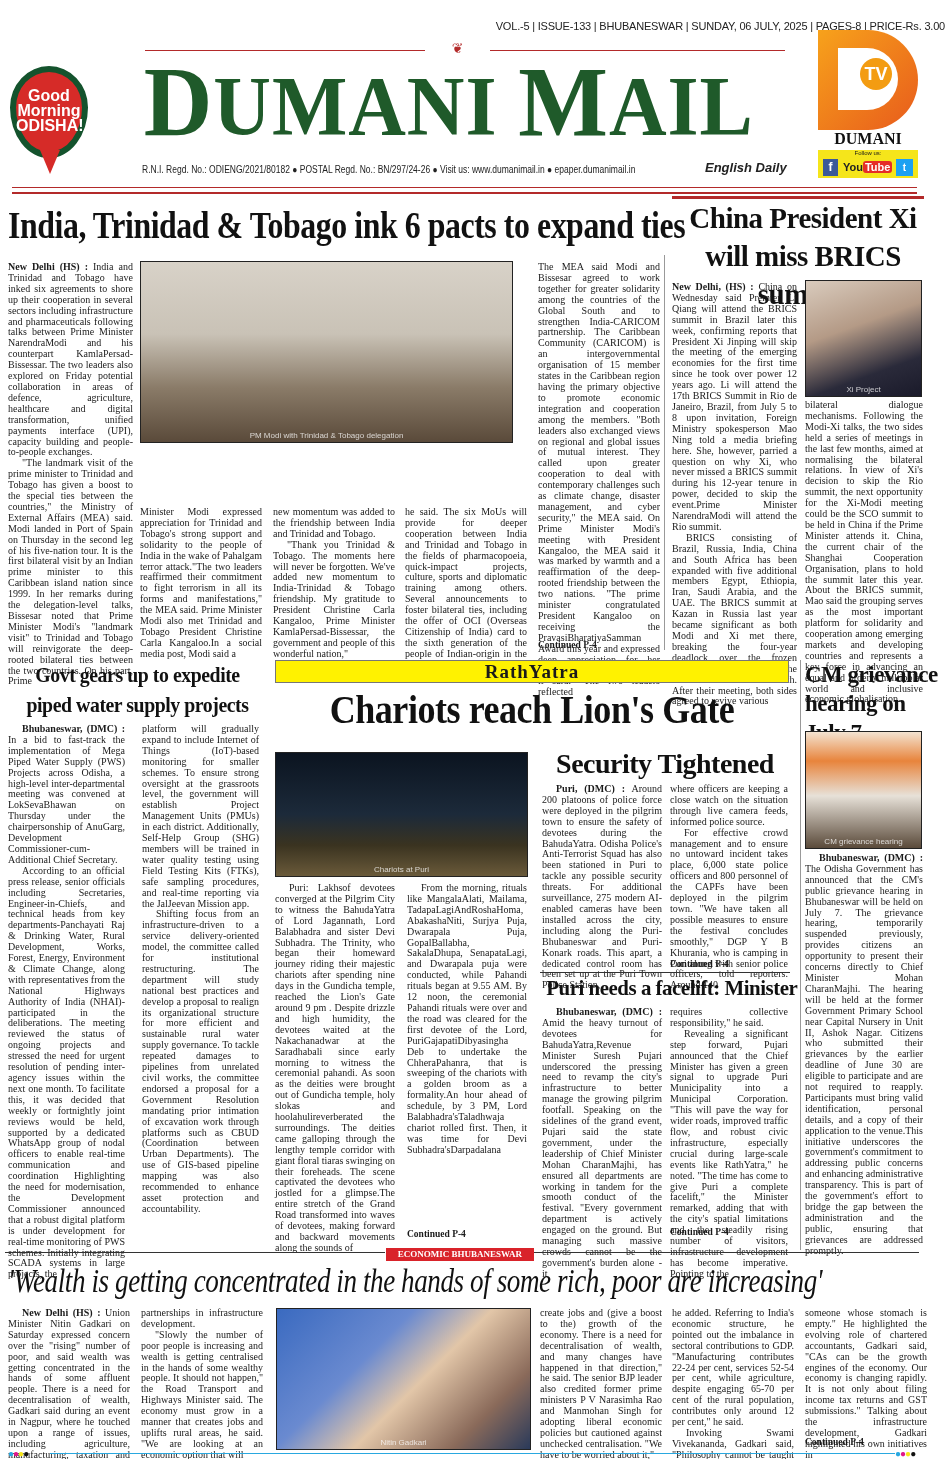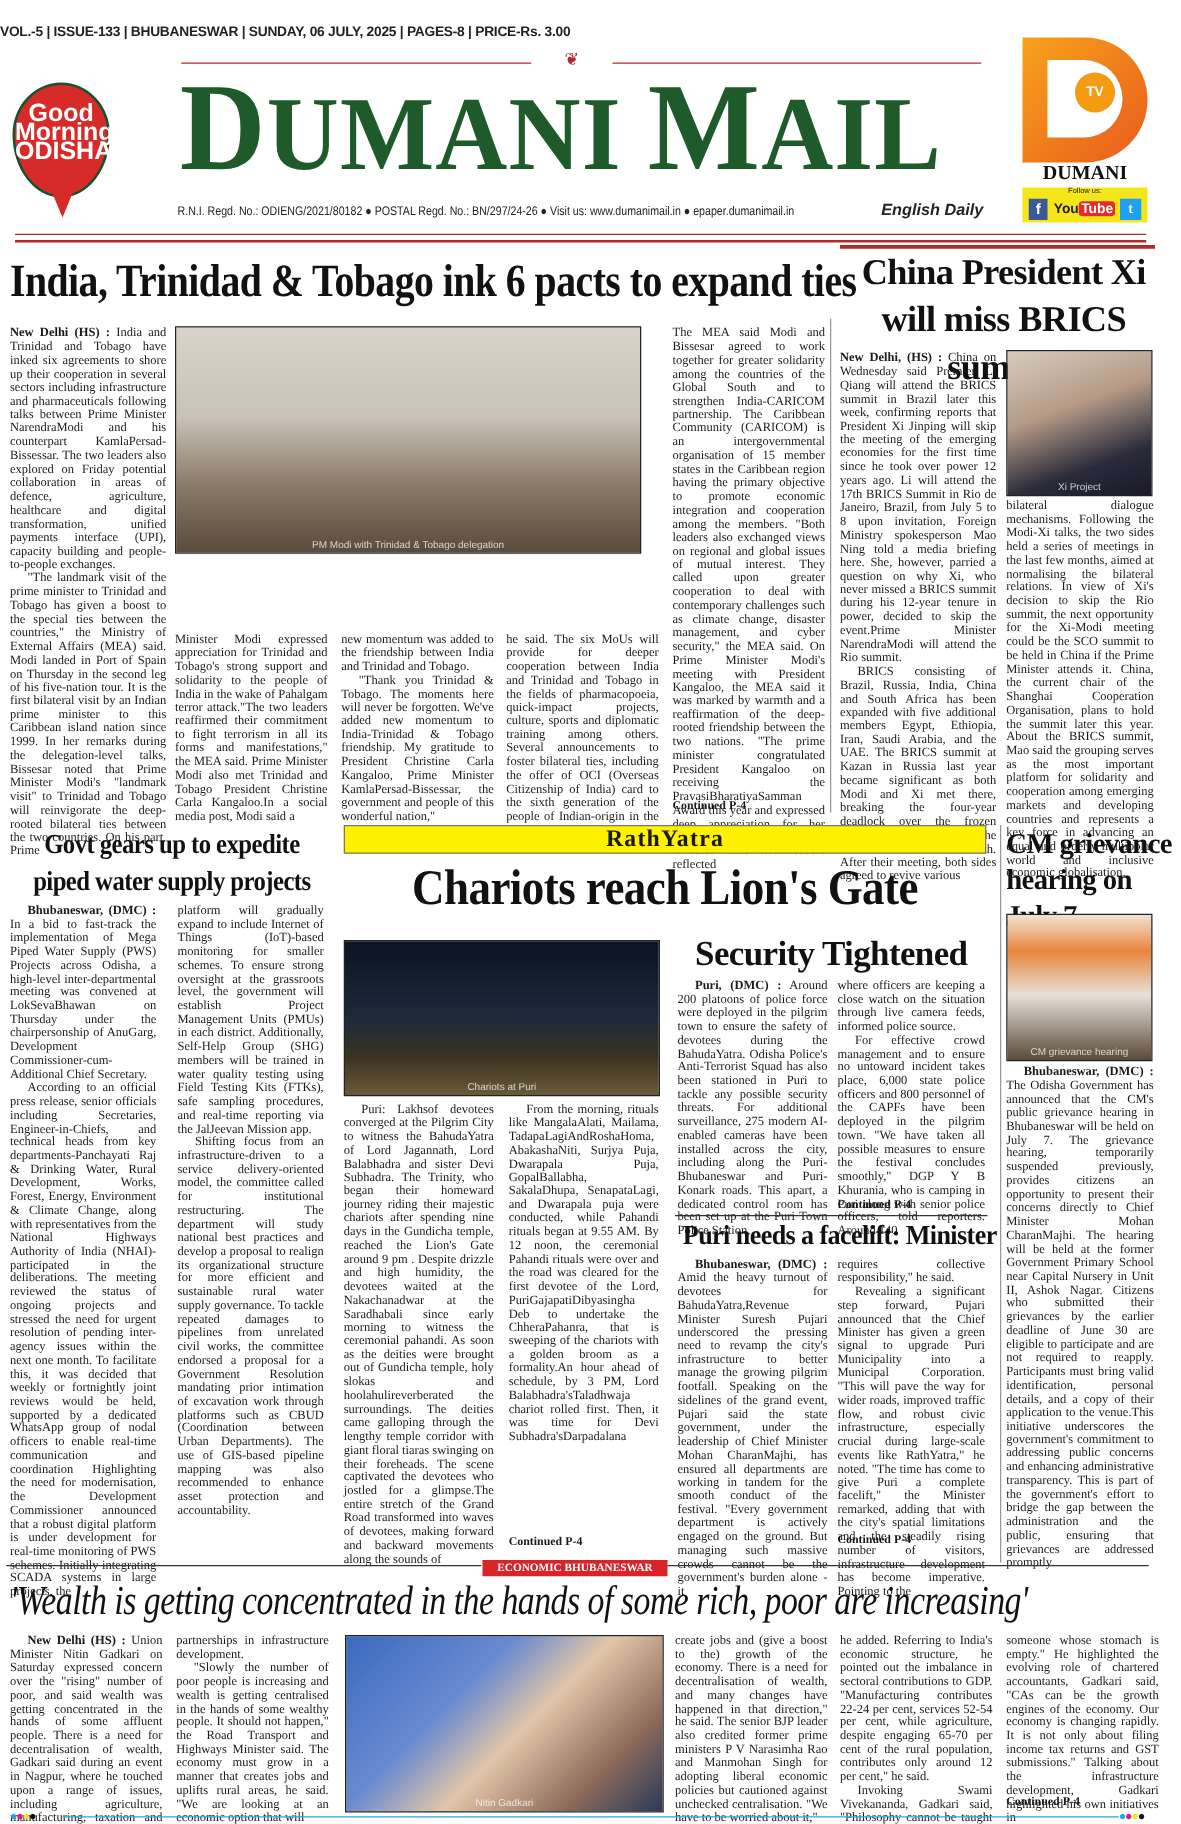--- a/index.html
+++ b/index.html
@@ -7,33 +7,33 @@
 body{position:relative;font-family:"Liberation Serif","DejaVu Serif",serif;color:#1a1a1a}
 .abs{position:absolute}
 .col{position:absolute;font-size:10px;line-height:10.9px;text-align:justify;hyphens:none}
 .col p{text-indent:14px}
 .col p.first{text-indent:0}
 .dl{font-weight:bold}
 .cont{position:absolute;font-weight:bold;font-size:9.5px;}
 .hl{position:absolute;font-family:"Liberation Serif",serif;font-weight:bold;color:#111;white-space:nowrap;letter-spacing:-0.5px}
 .photo{position:absolute;border:1px solid #222;overflow:hidden}
 
-#meta-line{left:0;width:945px;top:20px;text-align:left;font-family:"Liberation Sans",sans-serif;font-size:11px;font-weight:bold;color:#222;letter-spacing:-0.2px}
+#meta-line{left:0;width:945px;top:20px;text-align:right;font-family:"Liberation Sans",sans-serif;font-size:11px;font-weight:normal;color:#222;letter-spacing:-0.2px}
 #ornament-l{left:145px;top:50px;width:280px;height:1px;background:#b32a2a}
 #ornament-r{left:490px;top:50px;width:295px;height:1px;background:#b32a2a}
 #ornament{left:425px;top:40px;width:65px;text-align:center;color:#b32a2a;font-size:14px;line-height:18px}
 #title{left:140px;top:56px;width:650px;text-align:center;font-family:"Liberation Serif",serif;font-weight:bold;color:#1f5a2a;font-size:84px;line-height:92px;letter-spacing:1px;transform:scaleX(0.95);transform-origin:left}
 #title .big{font-size:100px}
 #reg-line{left:142px;top:164px;font-family:"Liberation Sans",sans-serif;font-size:10px;color:#222;transform:scaleX(0.85);transform-origin:left;white-space:nowrap}
 #english-daily{left:705px;top:160px;font-family:"Liberation Sans",sans-serif;font-style:italic;font-weight:bold;font-size:13px;color:#222}
-#gm-badge{left:10px;top:66px;width:78px;height:92px;background:#d62b28;border-radius:50% 50% 50% 50%/45% 45% 55% 55%;color:#fff;text-align:center;font-family:"Liberation Sans",sans-serif;font-weight:bold;font-size:20px;line-height:15px;padding-top:16px;border:2px solid #14532d}
+#gm-badge{left:10px;top:66px;width:78px;height:92px;background:#d62b28;border-radius:50% 50% 50% 50%/45% 45% 55% 55%;color:#fff;text-align:center;font-family:"Liberation Sans",sans-serif;font-weight:bold;font-size:16px;line-height:15px;padding-top:16px;border:6px solid #14532d}
 #gm-tail{left:40px;top:150px;width:0;height:0;border-left:10px solid transparent;border-right:10px solid transparent;border-top:24px solid #d62b28}
 #tv-logo{left:818px;top:30px;width:100px;height:100px;border-radius:0 50px 50px 0;background:linear-gradient(135deg,#f7a21b,#e85b1c);overflow:hidden}
 #tv-inner{left:20px;top:18px;width:60px;height:62px;background:#fff;border-radius:0 32px 32px 0}
-#tv-circle{left:42px;top:28px;width:32px;height:32px;border-radius:50%;background:#f39c12;color:#fff;font-family:"Liberation Sans",sans-serif;font-weight:bold;font-size:11px;text-align:center;line-height:32px}
+#tv-circle{left:42px;top:28px;width:32px;height:32px;border-radius:50%;background:#f39c12;color:#fff;font-family:"Liberation Sans",sans-serif;font-weight:bold;font-size:18px;text-align:center;line-height:32px}
 #dumani-brand{left:818px;top:130px;width:100px;text-align:center;font-family:"Liberation Serif",serif;font-weight:bold;font-size:16px;color:#111}
 #social{left:818px;top:150px;width:100px;height:28px;background:#f5e51b}
 #follow{left:0;top:0;width:100%;text-align:center;font-size:6px;font-family:"Liberation Sans",sans-serif}
 .soc{position:absolute;top:9px;height:17px;font-family:"Liberation Sans",sans-serif;font-weight:bold;color:#fff;text-align:center;font-size:12px;line-height:17px}
 #fb-icon{left:5px;width:15px;background:#3b5998}
 #yt-icon{left:25px;width:46px;background:#f5e51b;color:#222;font-size:11px}
 #yt-icon span{background:#e52d27;color:#fff;padding:0 2px;border-radius:3px}
 #tw-icon{left:78px;width:17px;background:#1da1f2;font-size:10px}
 #mast-rule1{left:12px;top:187px;width:905px;height:1px;background:#b32a2a}
 #mast-rule2{left:12px;top:192px;width:905px;height:2px;background:#b32a2a}

